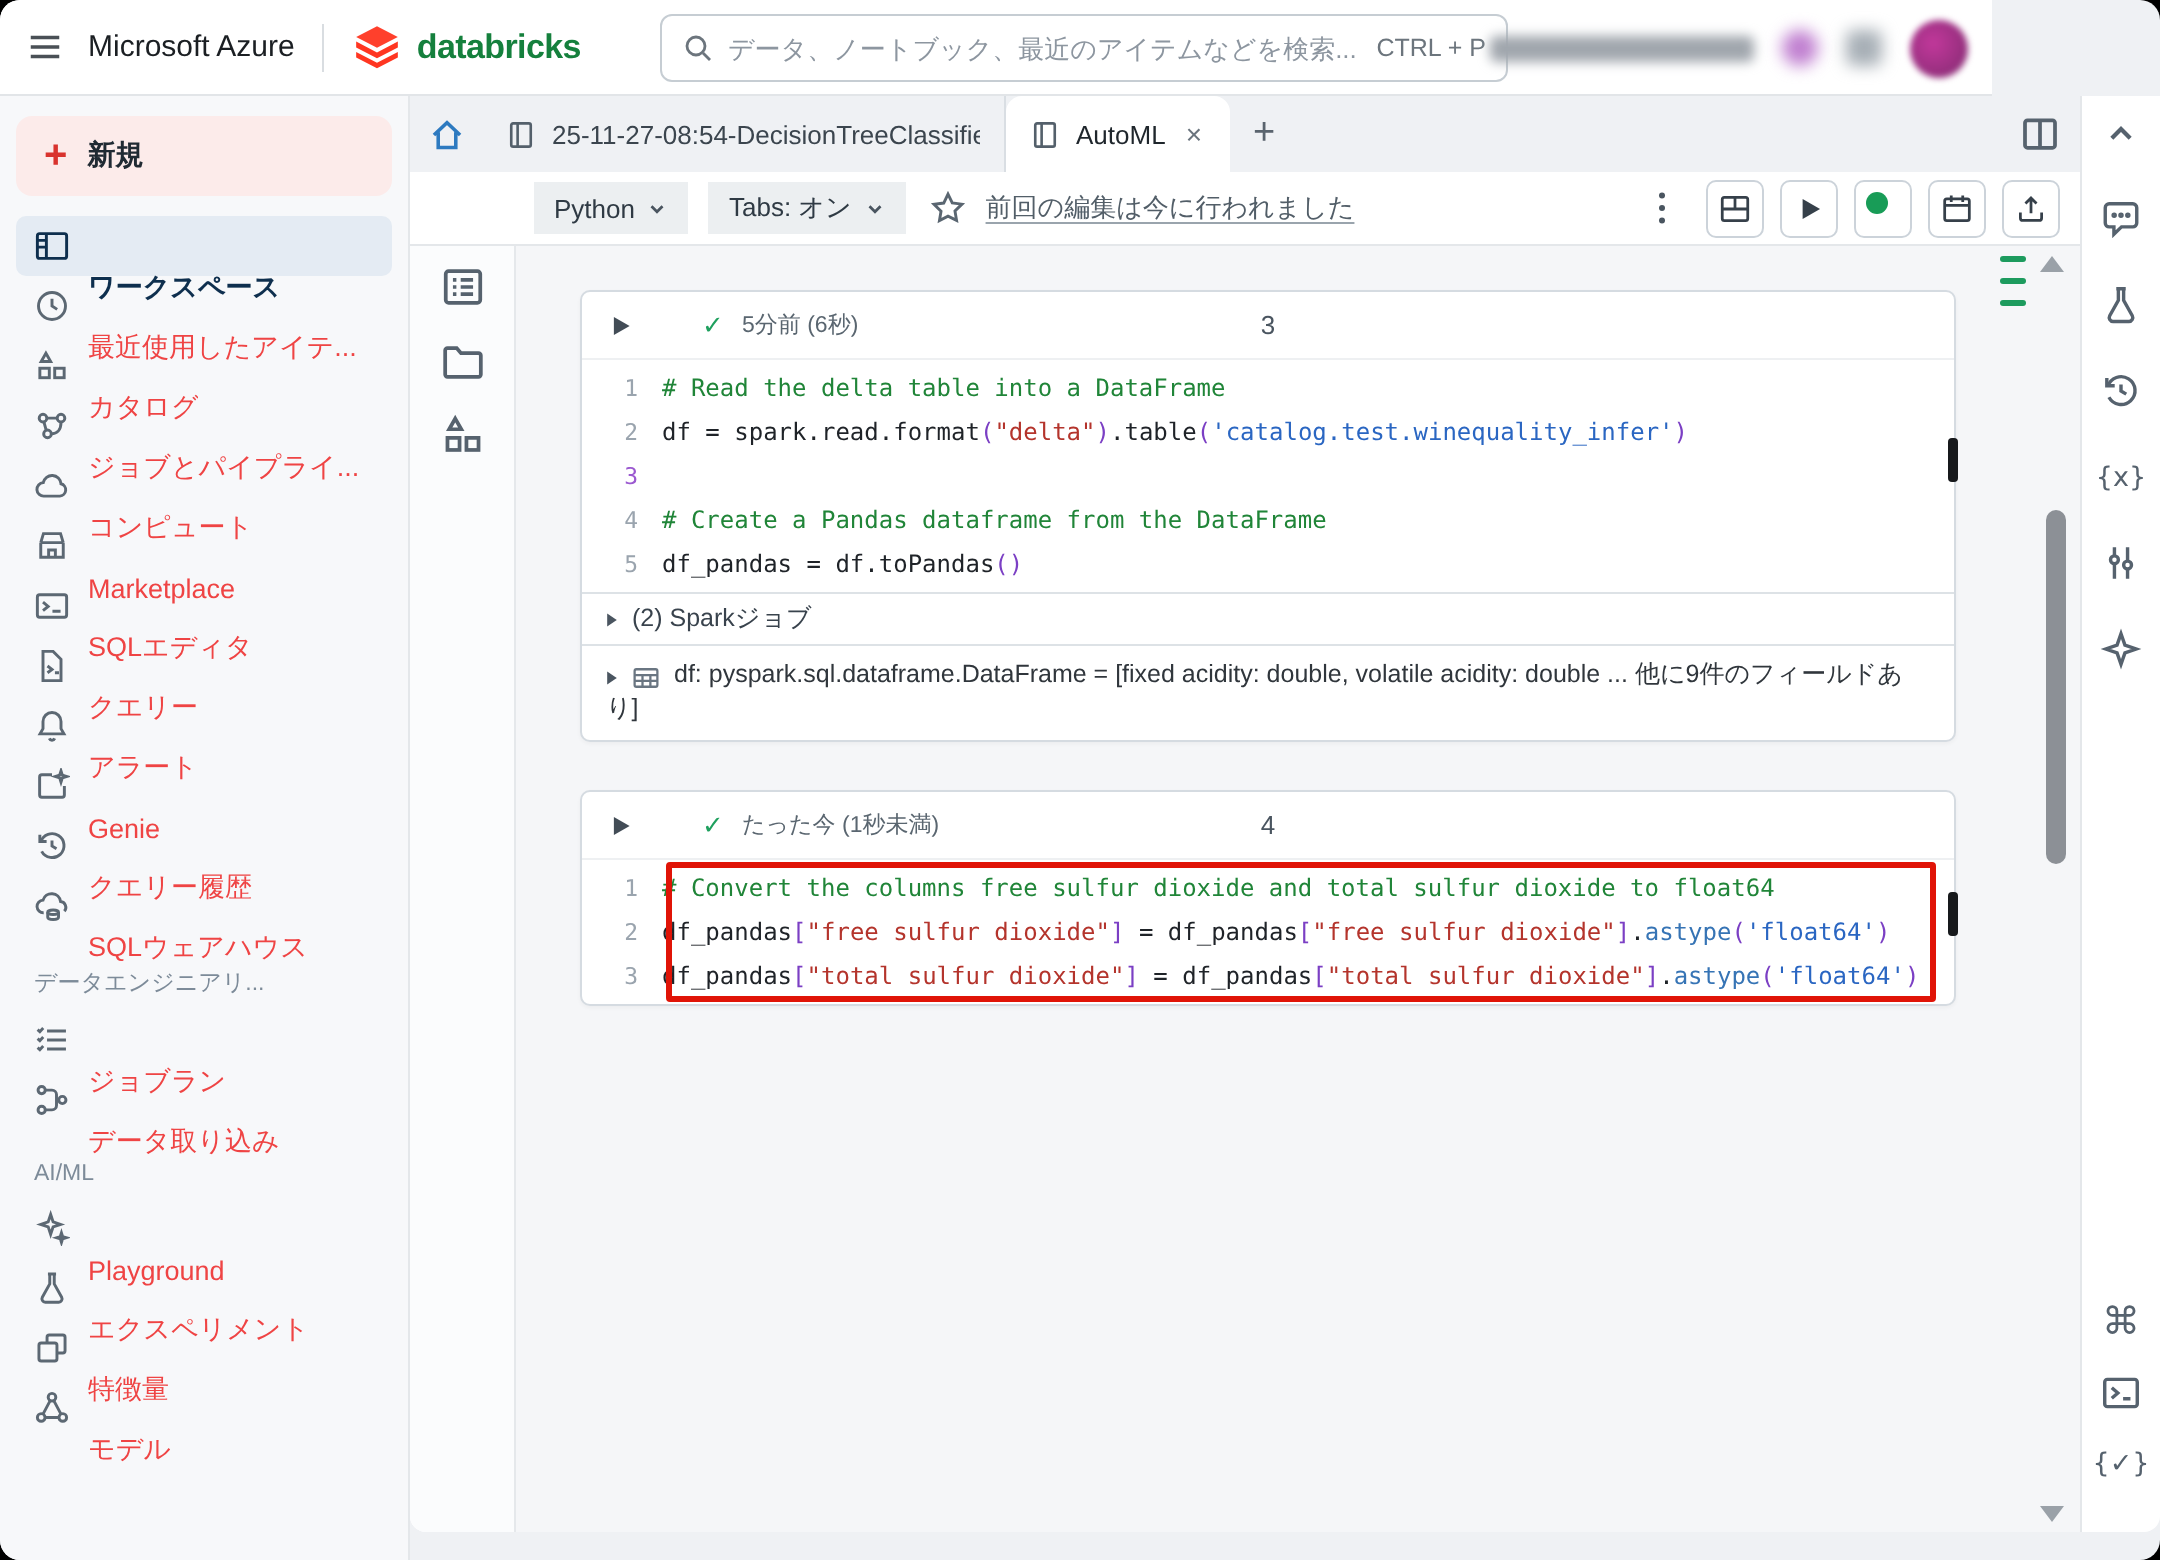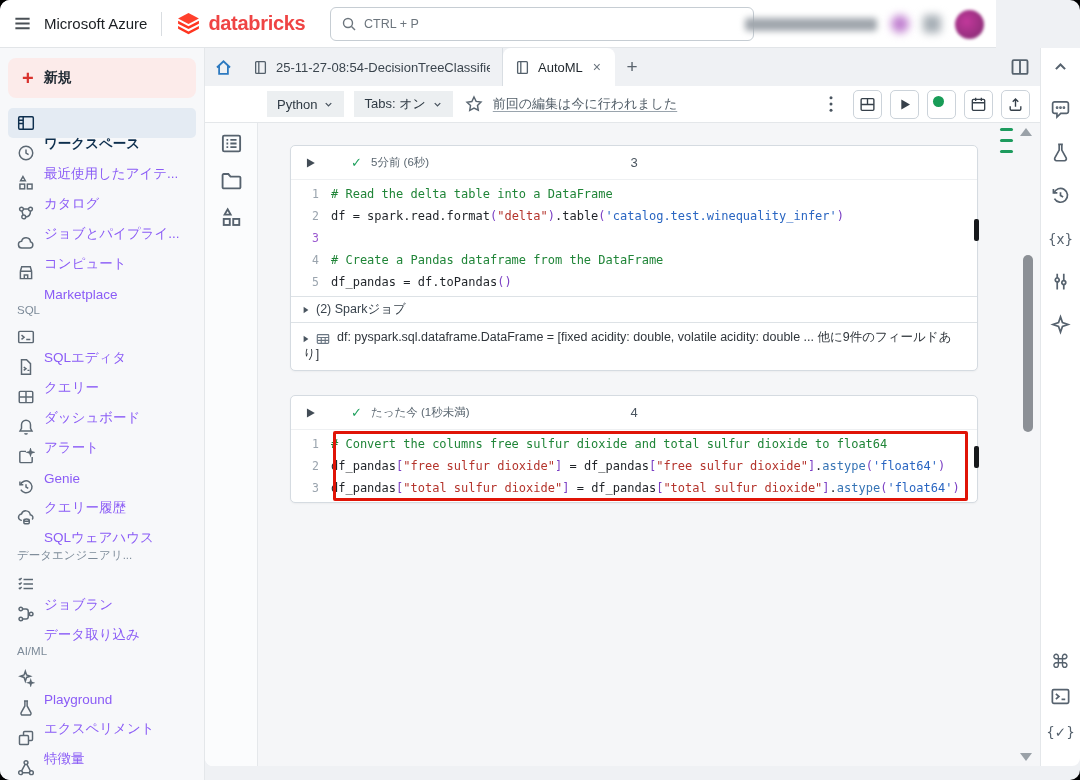--- a/index.html
+++ b/index.html
@@ -5,37 +5,37 @@
   * { margin:0; padding:0; box-sizing:border-box; }
   html,body { width:1080px; height:780px; background:#000; font-family:"Liberation Sans","DejaVu Sans",sans-serif; }
   .window { position:absolute; inset:0; border-radius:10px; overflow:hidden; background:#eff1f4; }
 
   
   .topbar { position:absolute; left:0; top:0; width:996px; height:48px; background:#fff; border-bottom:1px solid #e2e5e8; display:flex; align-items:center; }
   .hamburger { width:44px; display:flex; justify-content:center; color:#4a5056; cursor:pointer; }
   .azure { font-size:15px; color:#1b1f23; margin-right:14px; white-space:nowrap; }
   .tb-divider { width:1px; height:24px; background:#d9dde1; margin-right:14px; }
   .brand { display:flex; align-items:center; gap:7px; }
-  .brand-name { font-size:20px; font-weight:bold; color:#ef4444; letter-spacing:-0.3px; }
+  .brand-name { font-size:17px; font-weight:bold; color:#15803d; letter-spacing:-0.3px; }
   .searchbox { position:absolute; left:330px; top:7px; width:424px; height:34px; border:1px solid #c6cdd3; border-radius:6px; background:#fff; display:flex; align-items:center; padding:0 10px; gap:7px; }
   .searchbox input { border:none; outline:none; flex:1; font-size:13px; color:#30363c; font-family:inherit; background:transparent; }
   .searchbox input::placeholder { color:#8d96a0; }
   .shortcut { font-size:12.5px; color:#6c757d; white-space:nowrap; }
   .tb-right { position:absolute; right:12px; top:0; height:48px; display:flex; align-items:center; gap:14px; }
   .blur-name { width:132px; height:13px; border-radius:3px; background:#a0a6ad; filter:blur(3px); }
   .blur-ic1 { width:18px; height:18px; border-radius:50%; background:#c07fd0; filter:blur(4px); }
   .blur-ic2 { width:18px; height:18px; border-radius:4px; background:#a7afb6; filter:blur(4px); }
   .avatar { width:29px; height:29px; border-radius:50%; background:radial-gradient(circle at 40% 40%, #c2389b, #7e2a6e); filter:blur(1.5px); }
 
   
   .sidebar { position:absolute; left:0; top:48px; width:205px; height:732px; background:#f7f8fa; border-right:1px solid #e4e7ea; overflow:hidden; padding:10px 8px 0 8px; }
   .new-btn { height:40px; background:#fcebea; border-radius:8px; display:flex; align-items:center; gap:10px; padding:0 14px; cursor:pointer; margin-bottom:10px; }
   .new-plus { color:#d9332e; font-size:20px; font-weight:bold; line-height:1; }
   .new-label { font-size:14px; font-weight:bold; color:#202a33; }
-  .sb-item { height:30px; display:flex; align-items:center; gap:9px; padding:0 9px; border-radius:5px; cursor:pointer; color:#8b5cf6; }
+  .sb-item { height:30px; display:flex; align-items:center; gap:9px; padding:0 9px; border-radius:5px; cursor:pointer; color:#ef4444; }
   .sb-item.active { background:#e4ebf3; color:#0e2f4e; font-weight:bold; }
   .sb-item .ic { width:18px; height:18px; color:#5c6873; flex:none; display:flex; }
   .sb-item.active .ic { color:#0e2f4e; }
   .sb-item .lbl { font-size:13.5px; white-space:nowrap; overflow:hidden;margin-top:42px; }
   .sb-header { font-size:11.5px; color:#7d8b99; padding:16px 9px 6px 9px; white-space:nowrap; }
   .ic svg { width:100%; height:100%; }
 
   
   .main { position:absolute; left:205px; top:48px; width:835px; height:732px; }
   .tabbar { height:38px; display:flex; align-items:stretch; }
@@ -124,20 +124,21 @@
             <path d="M2 14.4 12 19.6 22 14.4 22 17 12 22.2 2 17Z"></path>
           </g>
       </svg>
       <span class="brand-name">databricks</span>
     </div>
     <div class="searchbox">
       <svg width="16" height="16" viewBox="0 0 16 16" fill="none" stroke="#6c757d" stroke-width="1.4">
           <circle cx="7" cy="7" r="4.5"></circle>
           <path d="M10.5 10.5L14 14"></path>
         </svg>
+      <input type="text" placeholder="データ、ノートブック、最近のアイテムなどを検索..." style="">
       <span class="shortcut">CTRL + P</span>
     </div>
     <div class="tb-right">
       <div class="blur-name"></div>
       <div class="blur-ic1"></div>
       <div class="blur-ic2"></div>
       <div class="avatar"></div>
     </div>
   </div>
 
@@ -195,47 +196,37 @@
           <span class="lbl">コンピュート</span>
         </div>
         <div class="sb-item">
           <span class="ic">
             <svg viewBox="0 0 16 16" fill="none" stroke="currentColor" stroke-width="1.3">
               <path d="M3 6.5L4.2 2.5h7.6L13 6.5M3 6.5v6.5h10V6.5M3 6.5h10M6.5 13V9.8h3V13"></path>
             </svg>
           </span>
           <span class="lbl">Marketplace</span>
         </div>
-        <div class="sb-header">SQL</div>
         <div class="sb-item">
           <span class="ic">
             <svg viewBox="0 0 16 16" fill="none" stroke="currentColor" stroke-width="1.3">
               <rect x="1.5" y="3" width="13" height="10" rx="1"></rect>
               <path d="M4 6.3l2.3 1.9L4 10.1M8.2 10.3h3.6"></path>
             </svg>
           </span>
           <span class="lbl">SQLエディタ</span>
         </div>
         <div class="sb-item">
           <span class="ic">
             <svg viewBox="0 0 16 16" fill="none" stroke="currentColor" stroke-width="1.3">
               <path d="M4 1.5h4.5L12 5v9.5H4z"></path>
               <path d="M6 8l2 1.5L6 11M9.3 11h1.8"></path>
             </svg>
           </span>
           <span class="lbl">クエリー</span>
-        </div>
-        <div class="sb-item">
-          <span class="ic">
-            <svg viewBox="0 0 16 16" fill="none" stroke="currentColor" stroke-width="1.3">
-              <rect x="2" y="3" width="12" height="10" rx="1"></rect>
-              <path d="M8 3v10M2 8h12"></path>
-            </svg>
-          </span>
-          <span class="lbl">ダッシュボード</span>
         </div>
         <div class="sb-item">
           <span class="ic">
             <svg viewBox="0 0 16 16" fill="none" stroke="currentColor" stroke-width="1.3">
               <path d="M8 2a4 4 0 0 1 4 4v3.2l1.3 2.3H2.7L4 9.2V6a4 4 0 0 1 4-4z"></path>
               <path d="M6.8 13.5a1.3 1.3 0 0 0 2.4 0"></path>
             </svg>
           </span>
           <span class="lbl">アラート</span>
         </div>

